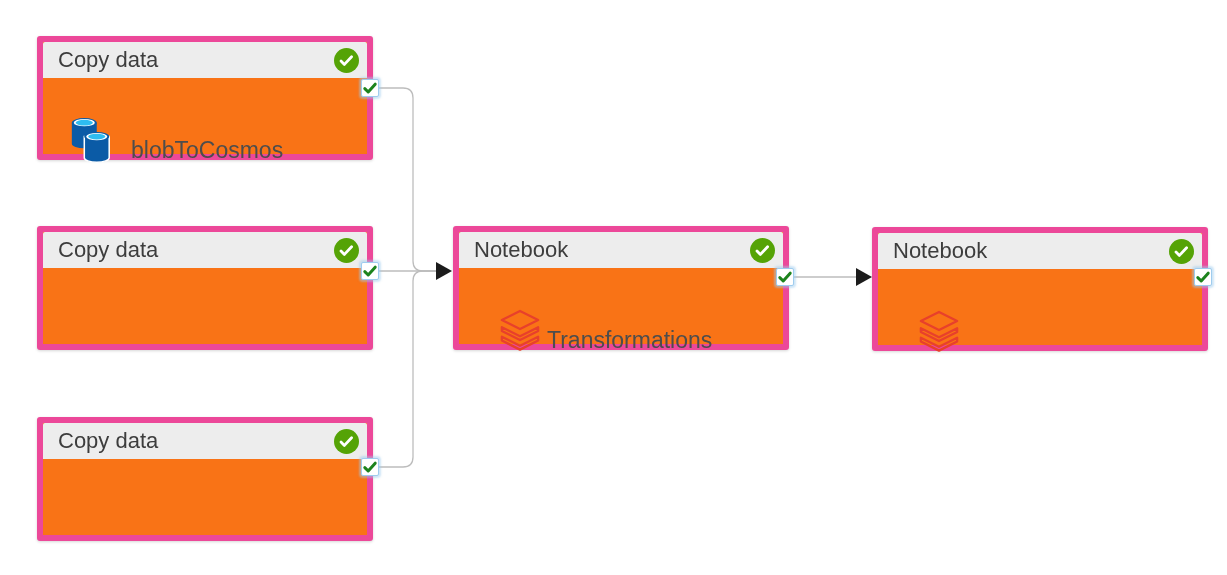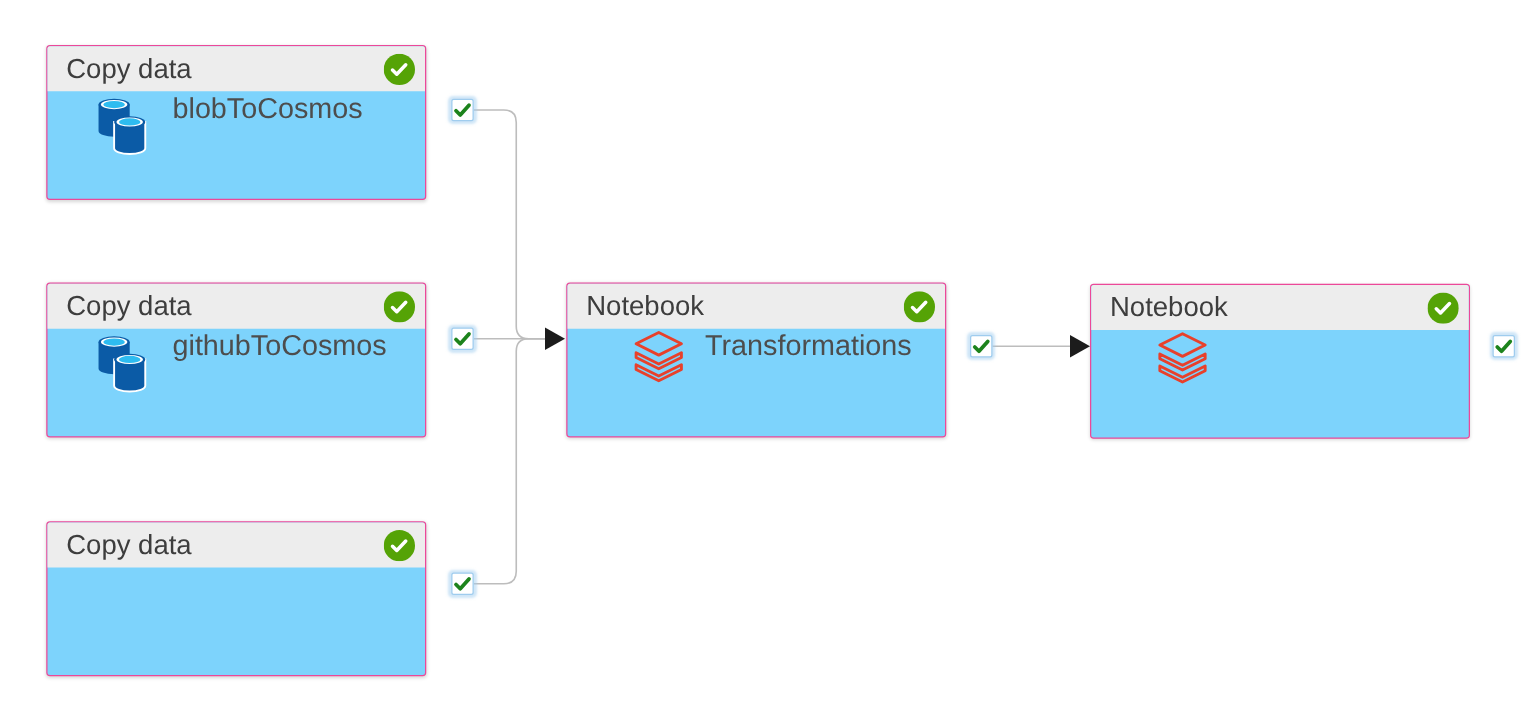--- a/index.html
+++ b/index.html
@@ -9,23 +9,23 @@
     background:#ffffff;
     font-family:"Liberation Sans", sans-serif;
     overflow:hidden;
   }
   .wires{position:absolute;left:0;top:0;z-index:1;}
   .wire{fill:none;stroke:#bdbdbd;stroke-width:1.3px;}
   .arrowhead{fill:#1c1c1c;stroke:none;}
 
   .node{
     position:absolute;
-    width:304px;height:124px;
-    background:#7dd3fc;
-    border:1px solid #ec4899;
+    width:336px;height:124px;
+    background:#f97316;
+    border:6px solid #ec4899;
     border-radius:3px;
     box-shadow:0 1px 3px rgba(0,0,0,0.16);
     z-index:2;
     box-sizing:border-box;
     cursor:pointer;
   }
   .node-header{
     height:36px;
     background:#ededed;
     display:flex;align-items:center;
@@ -34,33 +34,33 @@
   }
   .node-title{
     flex:1;
     font-size:22px;
     color:#3d3d3d;
     white-space:nowrap;
   }
   .status-badge{width:25px;height:25px;display:block;}
   .node-body{
     height:86px;
-    display:flex;align-items:flex-start;
-    padding-left:37px;
+    display:flex;align-items:flex-end;
+    padding-left:25px;
   }
   .act-icon{display:block;flex:none;}
   .copy-glyph{width:46px;height:52px;}
   .dbx-glyph{width:42px;height:46px;margin-left:15px;}
   .node-label{
     font-size:23px;
     color:#4d4d4d;
     margin-left:17px;
     white-space:nowrap;
   }
-  .node-notebook .node-label{margin-left:16px;}
+  .node-notebook .node-label{margin-left:6px;}
 
   .out-port{
     position:absolute;
     width:18px;height:18px;
     background:#ffffff;
     border:1px solid #9fccee;
     border-radius:2px;
     box-shadow:0 0 2px 2px rgba(160,205,240,0.5);
     z-index:3;
     box-sizing:border-box;
@@ -120,33 +120,20 @@
   </div>
 
   <div class="node node-copy" id="node-1">
     <div class="node-header">
       <span class="node-title">Copy data</span>
       <svg class="status-badge" viewBox="0 0 25 25">
         <circle cx="12.5" cy="12.5" r="12.5" fill="#55a306"></circle>
         <path d="M7 13 l3.4 3.4 l7.2 -7.6" fill="none" stroke="#ffffff" stroke-width="2.8" stroke-linecap="round" stroke-linejoin="round"></path>
       </svg>
     </div>
-    <div class="node-body">
-      <svg class="act-icon copy-glyph" viewBox="0 0 48 52">
-        <path d="M4 10 L4 32 A13 4.8 0 0 0 30 32 L30 10 Z" fill="#0b5ba6"></path>
-        <ellipse cx="17" cy="10" rx="13" ry="4.8" fill="#0b5ba6"></ellipse>
-        <ellipse cx="17" cy="10" rx="11" ry="3.8" fill="#ffffff"></ellipse>
-        <ellipse cx="17" cy="10" rx="9" ry="3" fill="#2ebcf0"></ellipse>
-        <path d="M17 24.5 L17 46.5 A13 4.8 0 0 0 43 46.5 L43 24.5 Z" fill="#0b5ba6" stroke="#ffffff" stroke-width="1.6"></path>
-        <ellipse cx="30" cy="24.5" rx="13" ry="4.8" fill="#0b5ba6"></ellipse>
-        <ellipse cx="30" cy="24.5" rx="11" ry="3.8" fill="#ffffff"></ellipse>
-        <ellipse cx="30" cy="24.5" rx="9" ry="3" fill="#2ebcf0"></ellipse>
-      </svg>
-      <span class="node-label">githubToCosmos</span>
-    </div>
   </div>
 
   <div class="node node-copy" id="node-2">
     <div class="node-header">
       <span class="node-title">Copy data</span>
       <svg class="status-badge" viewBox="0 0 25 25">
         <circle cx="12.5" cy="12.5" r="12.5" fill="#55a306"></circle>
         <path d="M7 13 l3.4 3.4 l7.2 -7.6" fill="none" stroke="#ffffff" stroke-width="2.8" stroke-linecap="round" stroke-linejoin="round"></path>
       </svg>
     </div>

